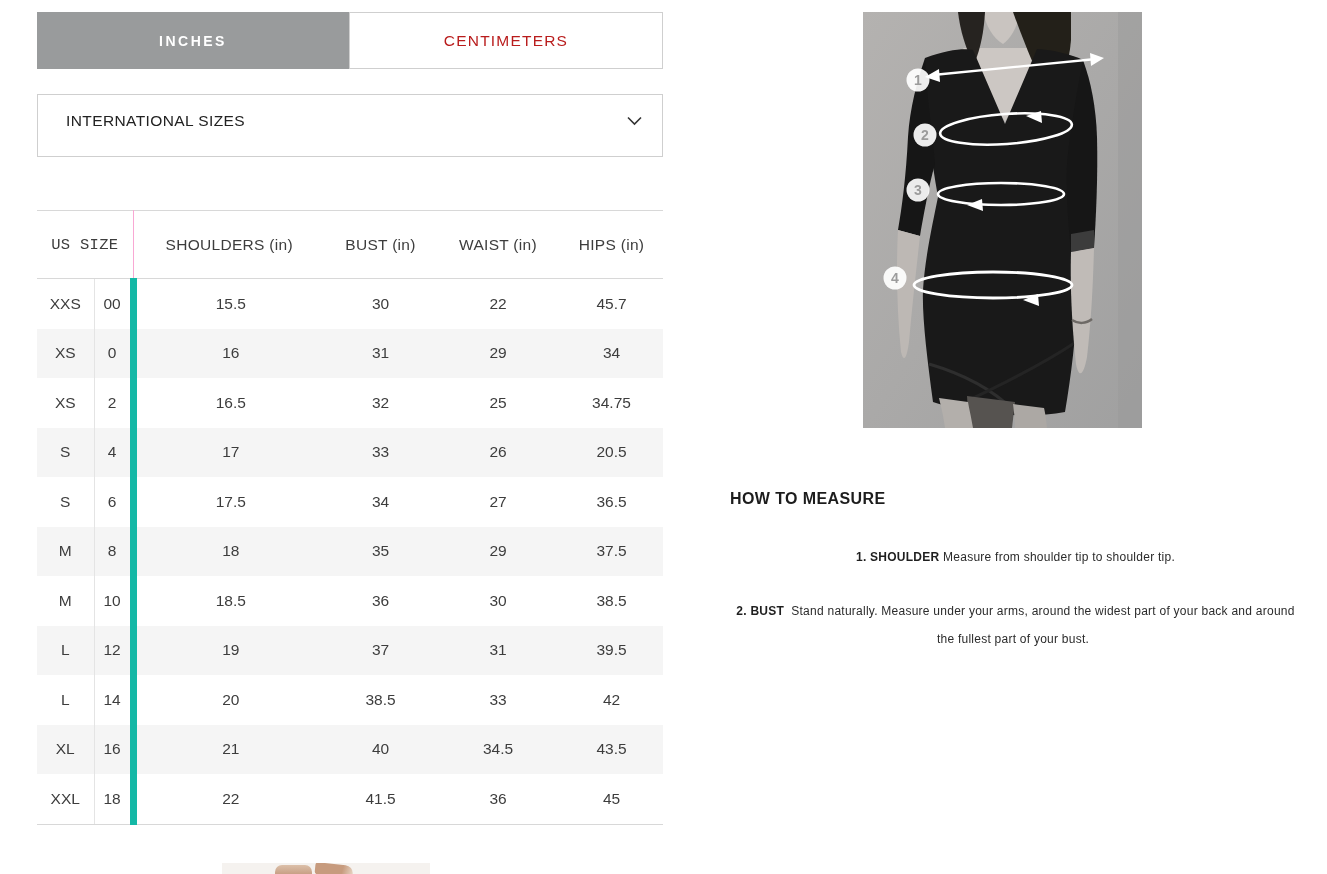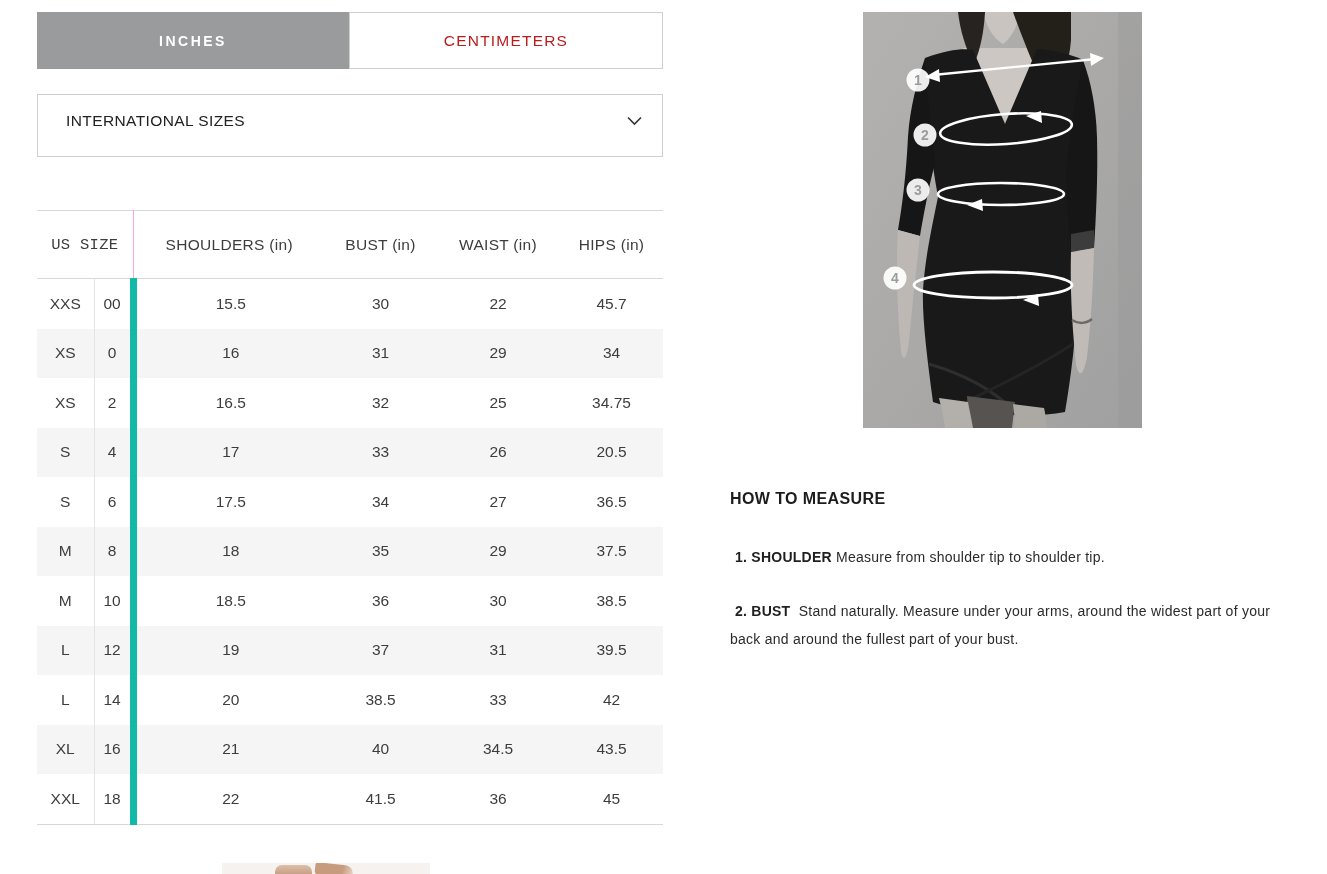--- a/index.html
+++ b/index.html
@@ -29,21 +29,21 @@
   td.c-us{border-right:7px solid #14b8a6;}
   table.sizes tbody tr:last-child td{border-bottom:1px solid #d8d8d8;}
 
   
   .figure{position:absolute;left:863px;top:12px;width:279px;height:416px;}
   .marker-num{font-family:"Liberation Sans",sans-serif;font-size:14px;font-weight:bold;fill:#9c9c9c;}
 
   
   .guide{position:absolute;left:730px;top:456px;width:566px;color:#2b2b2b;margin-top:32px;}
   .guide h3{margin:0 0 34px 0;font-size:16px;line-height:22px;letter-spacing:.4px;color:#1c1c1c;font-weight:bold;}
-  .guide p{margin:27px 0 0 0;font-size:14px;line-height:27.3px;letter-spacing:.25px;text-indent:5px;}
+  .guide p{margin:27px 0 0 0;font-size:12px;line-height:27.3px;letter-spacing:.25px;text-indent:5px;text-align:center;}
   .guide p.first{margin-top:0;}
   .guide b{font-weight:bold;color:#1f1f1f;}
 
   
   .partial{position:absolute;left:222px;top:863px;width:208px;height:11px;background:#f5f2ef;overflow:hidden;}
   .ps1{position:absolute;left:53px;top:2px;width:37px;height:12px;border-radius:7px 7px 0 0;
        background:linear-gradient(#dcc0a9,#c1957a);}
   .ps2{position:absolute;left:93px;top:1px;width:38px;height:12px;border-radius:3px 8px 0 3px;
        background:linear-gradient(100deg,#c79b7e 70%,#e8d6c6);transform:rotate(6deg);}
 </style>

